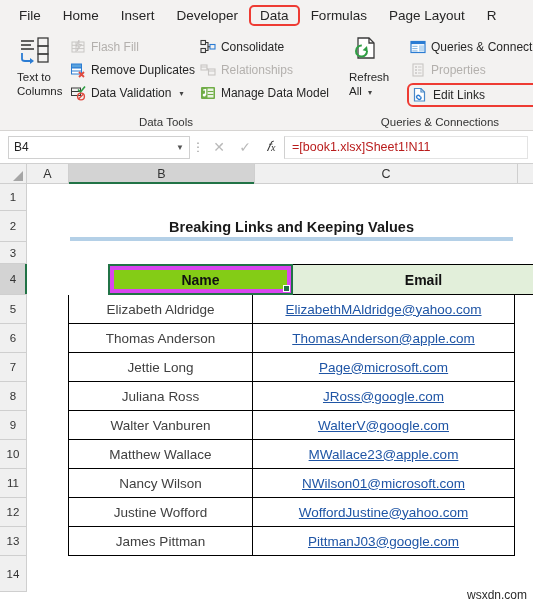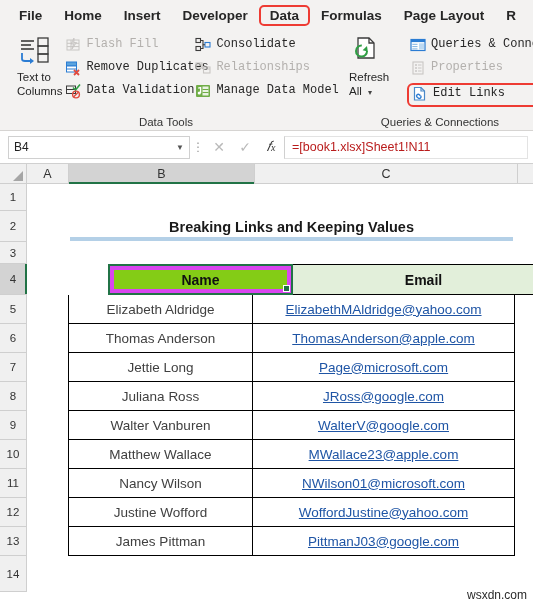--- a/index.html
+++ b/index.html
@@ -14,21 +14,20 @@
   
   .tabbar{
     height:30px;background:#f3f2f1;
     display:flex;align-items:center;
     padding-left:8px;position:relative;
   }
   .tab{
     font-size:13.5px;color:#262626;
     padding:3px 11px;white-space:nowrap;
     position:relative;
-    font-weight:bold;
   }
   .tab.highlighted{
     border:2.5px solid #ee3b33;border-radius:5px;
     padding:1px 9px;background:#f3f2f1;
   }
 
   
   .ribbon{
     height:100px;background:#f3f2f1;
     border-bottom:1px solid #d6d4d2;
@@ -47,23 +46,23 @@
   
   .bigbtn{
     width:62px;display:flex;flex-direction:column;
     align-items:flex-start;padding-top:6px;margin-left:17px;
   }
   .bigbtn .lbl{font-size:11.5px;color:#262626;line-height:14px;text-align:center;}
 
   
   .smallcol{display:flex;flex-direction:column;padding-top:7px;gap:3px;}
   .smallbtn{
-    display:flex;gap:5px;
+    display:flex;align-items:center;gap:5px;
     font-size:12px;color:#262626;height:20px;
-    padding:0 3px;white-space:nowrap;font-family:Liberation Mono, monospace;
+    padding:0 3px;white-space:nowrap;
   }
   .smallbtn.disabled{color:#b3b0ad;}
   .smallbtn.boxed{
     border:2.5px solid #ee3b33;border-radius:6px;
     padding:1px 6px 1px 3px;height:18px;
   }
   .ico{width:16px;height:16px;flex:0 0 16px;display:block;}
   .caret{font-size:8px;color:#444;margin-left:3px;}
 
   

